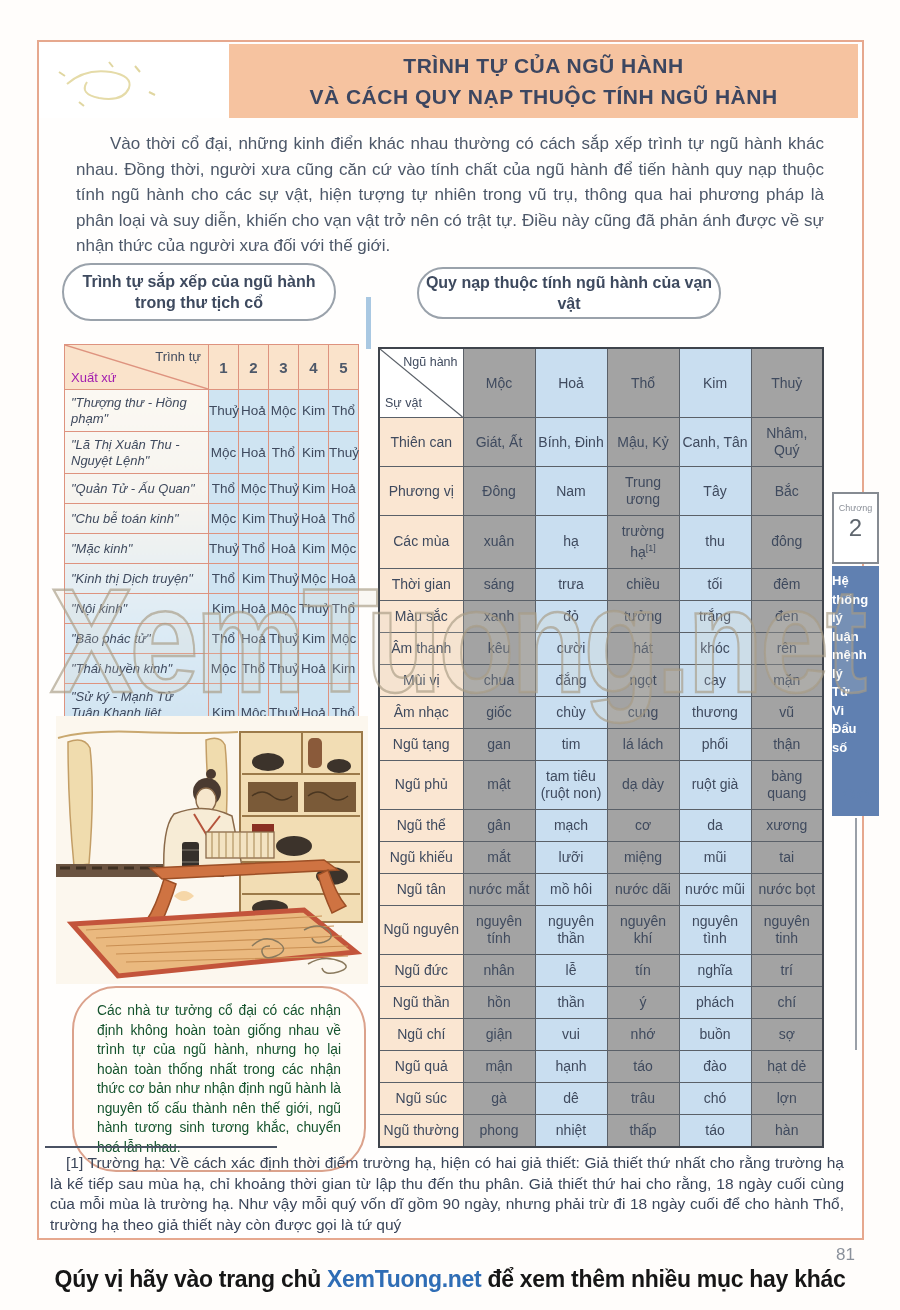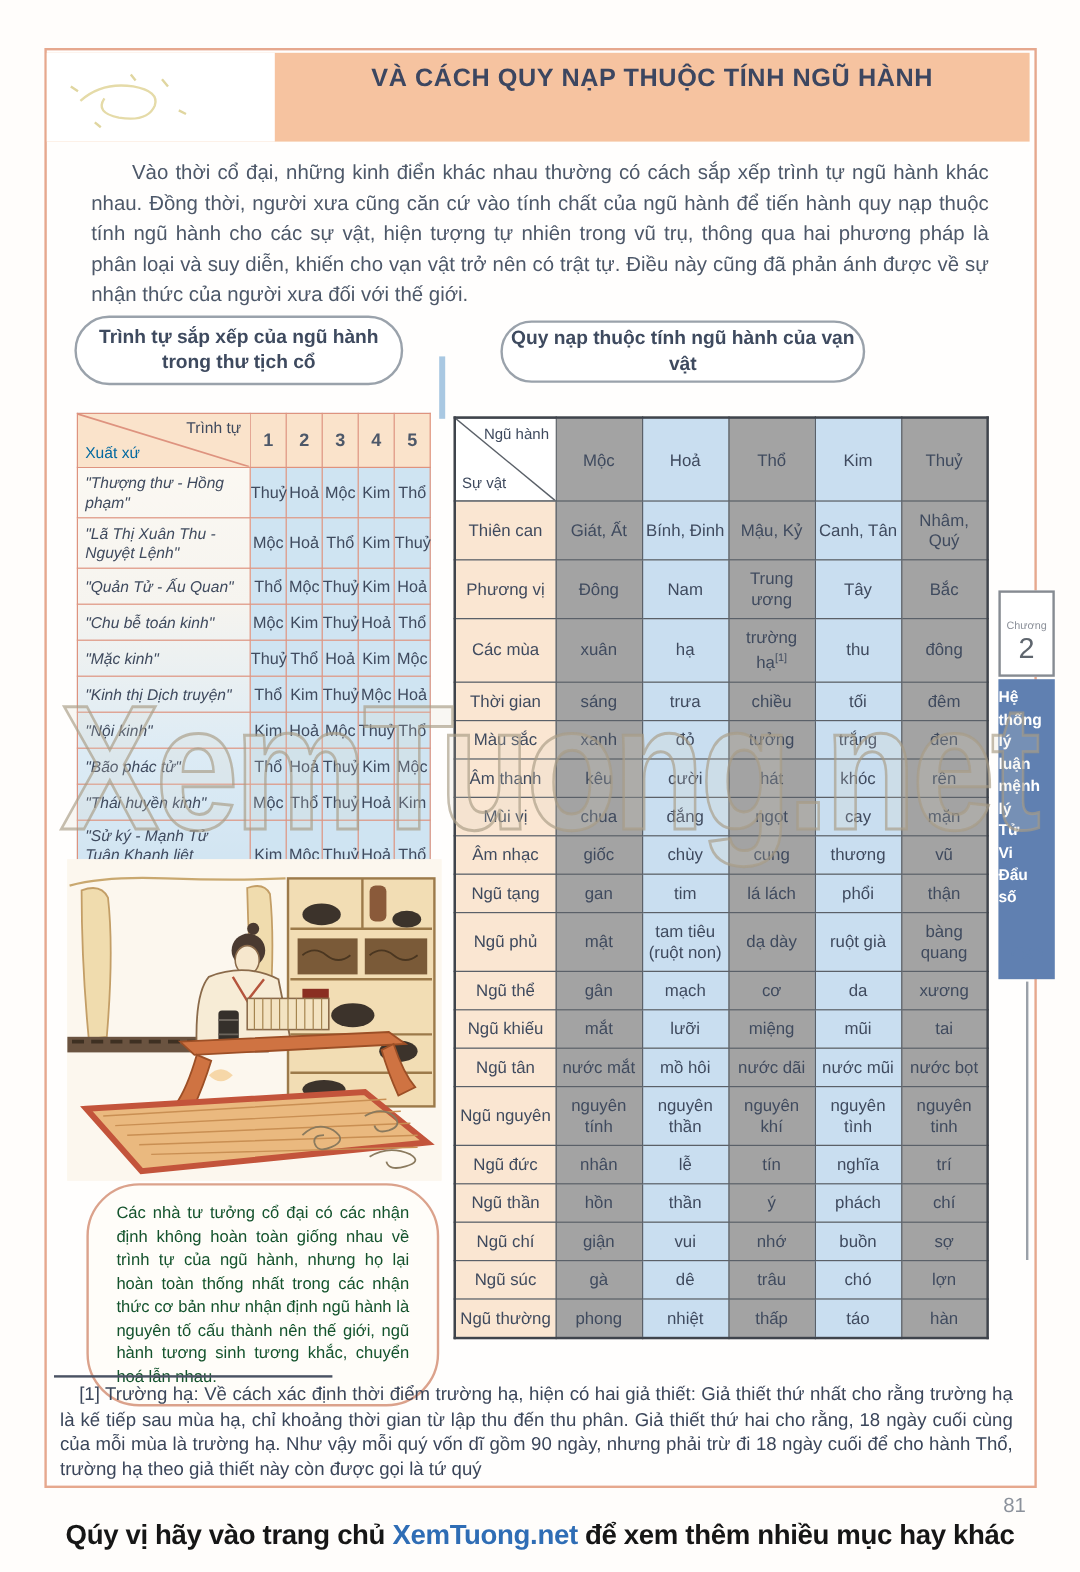--- a/index.html
+++ b/index.html
@@ -24,42 +24,42 @@
   .src-wrap{position:absolute;left:64px;top:344px;width:294px;}
   table.src{width:100%;border-collapse:collapse;table-layout:fixed;
     background:linear-gradient(180deg,#fdfaf4 0%,#f6f4ef 40%,#dcebf5 72%,#cfe3f1 100%);}
   table.src td,table.src th{border:1px solid #de937f;}
   .src-num{background:#fae3cb;font-weight:bold;font-size:15px;color:#4d5869;text-align:center;padding:9px 0;}
   .src-label{font-style:italic;font-size:13px;line-height:15.5px;color:#3f4a5e;padding:5px 6px;text-align:left;}
   .src-val{background:#cfe4f2;font-size:13.5px;color:#3f4a5e;text-align:center;padding:7px 0;}
   .corner{background:#fae3cb;position:relative;height:44px;padding:0;}
   .corner svg,.corner2 svg{position:absolute;left:0;top:0;width:100%;height:100%;}
   .corner .c-top{position:absolute;top:4px;right:7px;font-size:13px;color:#3f4a5e;font-weight:normal;}
-  .corner .c-bot{position:absolute;bottom:4px;left:6px;font-size:13px;color:#0369a1;font-weight:normal;}
+  .corner .c-bot{position:absolute;bottom:4px;left:6px;font-size:13px;color:#a21caf;font-weight:normal;}
   
   .attr-wrap{position:absolute;left:378px;top:347px;width:444px;}
   table.attr{width:100%;border-collapse:collapse;table-layout:fixed;border:2px solid #3f444c;background:#a3a3a3;}
   table.attr td,table.attr th{border:1px solid #5a6068;font-size:14px;line-height:17px;color:#3f4a5e;text-align:center;padding:7px 2px;font-weight:normal;}
   .attr-label{background:#fae6d2;font-size:14.5px;}
   .attr-col-blue{background:#c9def0;}
   .attr-head{font-weight:bold;font-size:17px;color:#2c3854;padding:14px 0;}
   .corner2{position:relative;height:54px;background:#fff;}
   .corner2 .c-top{position:absolute;top:5px;right:5px;font-size:12.5px;color:#3f4a5e;}
   .corner2 .c-bot{position:absolute;bottom:5px;left:5px;font-size:12.5px;color:#3f4a5e;}
   sup.fn{font-size:9px;color:#3f4a5e;}
   
   .illus{position:absolute;left:56px;top:716px;width:312px;height:268px;background:#fcf7ee;}
   
   .note{position:absolute;left:72px;top:986px;width:294px;border:2px solid #dba28c;border-radius:44px;padding:13px 23px;box-sizing:border-box;font-size:13.8px;line-height:19.5px;color:#14532d;text-align:justify;background:#fffdf9;}
   
   .fn-rule{position:absolute;left:45px;top:1146px;width:232px;height:2px;background:#4a5263;}
   .footnote{position:absolute;left:50px;top:1153px;width:794px;font-size:15.5px;line-height:20.5px;color:#3b465a;text-align:justify;text-indent:16px;}
   
   .side-ch{position:absolute;left:832px;top:492px;width:47px;height:72px;background:#fff;border:2px solid #868b92;box-sizing:border-box;text-align:center;}
-  .side-ch .lbl{font-size:9px;color:#8b9099;margin-top:22px;}
+  .side-ch .lbl{font-size:9px;color:#8b9099;margin-top:9px;}
   .side-ch .num{font-size:24px;color:#5f666e;margin-top:1px;}
   .side-blue{position:absolute;left:832px;top:566px;width:47px;height:250px;background:#6080b1;color:#fff;text-align:left;font-weight:bold;font-size:13px;line-height:18.5px;padding-top:6px;box-sizing:border-box;white-space:pre-line;}
   .side-orn{position:absolute;left:832px;top:786px;width:47px;height:24px;text-align:center;}
   .side-line{position:absolute;left:855px;top:818px;width:2px;height:232px;background:#9aa0a8;}
   
   .watermark{position:absolute;left:50px;top:556px;font-size:148px;font-weight:bold;letter-spacing:-4px;transform:scaleX(.84);transform-origin:left center;color:rgba(223,214,197,.18);-webkit-text-stroke:2.5px rgba(168,155,132,.65);z-index:40;pointer-events:none;white-space:nowrap;}
   
   .pagenum{position:absolute;left:836px;top:1245px;font-size:17px;color:#8b919b;}
   .footerline{position:absolute;left:0;top:1266px;width:900px;text-align:center;font-size:23px;font-weight:bold;color:#161616;letter-spacing:-.3px;}
   .footerline .link{color:#2f6db5;}
@@ -70,20 +70,21 @@
 <div class="frame"></div>
 
 <div class="titlebar">
   <div class="logo-box">
     <svg width="190" height="74" viewBox="0 0 190 74">
       <path d="M28,40 q18,-16 44,-12 q22,4 18,16 q-6,14 -30,10 q-20,-4 -12,-16" fill="none" stroke="#e5dba8" stroke-width="2"></path>
       <path d="M20,28 l6,4 M96,22 l5,6 M110,48 l6,3 M40,58 l5,4 M70,18 l4,5" stroke="#e0d6a0" stroke-width="2" fill="none"></path>
     </svg>
   </div>
   <div class="title-text">
+    <div>TRÌNH TỰ CỦA NGŨ HÀNH</div>
     <div>VÀ CÁCH QUY NẠP THUỘC TÍNH NGŨ HÀNH</div>
   </div>
 </div>
 
 <div class="intro">Vào thời cổ đại, những kinh điển khác nhau thường có cách sắp xếp trình tự ngũ hành khác nhau. Đồng thời, người xưa cũng căn cứ vào tính chất của ngũ hành để tiến hành quy nạp thuộc tính ngũ hành cho các sự vật, hiện tượng tự nhiên trong vũ trụ, thông qua hai phương pháp là phân loại và suy diễn, khiến cho vạn vật trở nên có trật tự. Điều này cũng đã phản ánh được về sự nhận thức của người xưa đối với thế giới.</div>
 
 <div class="pill" id="pill-left">Trình tự sắp xếp của ngũ hành trong thư tịch cổ</div>
 <div class="pill" id="pill-right">Quy nạp thuộc tính ngũ hành của vạn vật</div>
 <div class="divider"></div>
 
@@ -353,20 +354,28 @@
           <td class="attr-col-blue">phách</td>
           <td>chí</td>
         </tr>
         <tr>
           <td class="attr-label">Ngũ chí</td>
           <td>giận</td>
           <td class="attr-col-blue">vui</td>
           <td>nhớ</td>
           <td class="attr-col-blue">buồn</td>
           <td>sợ</td>
+        </tr>
+        <tr>
+          <td class="attr-label">Ngũ quả</td>
+          <td>mận</td>
+          <td class="attr-col-blue">hạnh</td>
+          <td>táo</td>
+          <td class="attr-col-blue">đào</td>
+          <td>hạt dẻ</td>
         </tr>
         <tr>
           <td class="attr-label">Ngũ súc</td>
           <td>gà</td>
           <td class="attr-col-blue">dê</td>
           <td>trâu</td>
           <td class="attr-col-blue">chó</td>
           <td>lợn</td>
         </tr>
         <tr>

